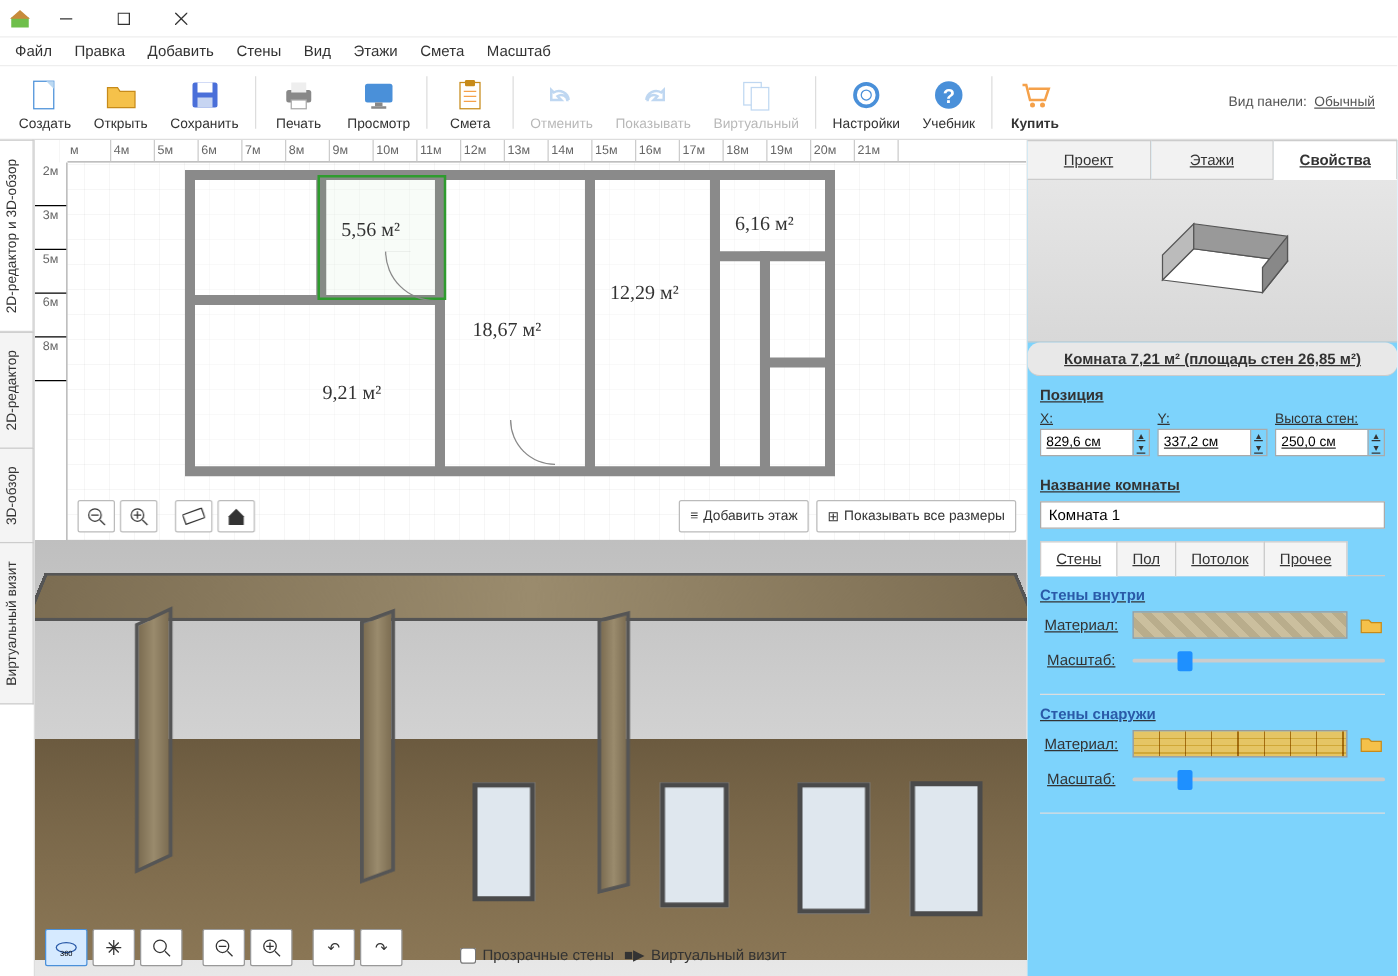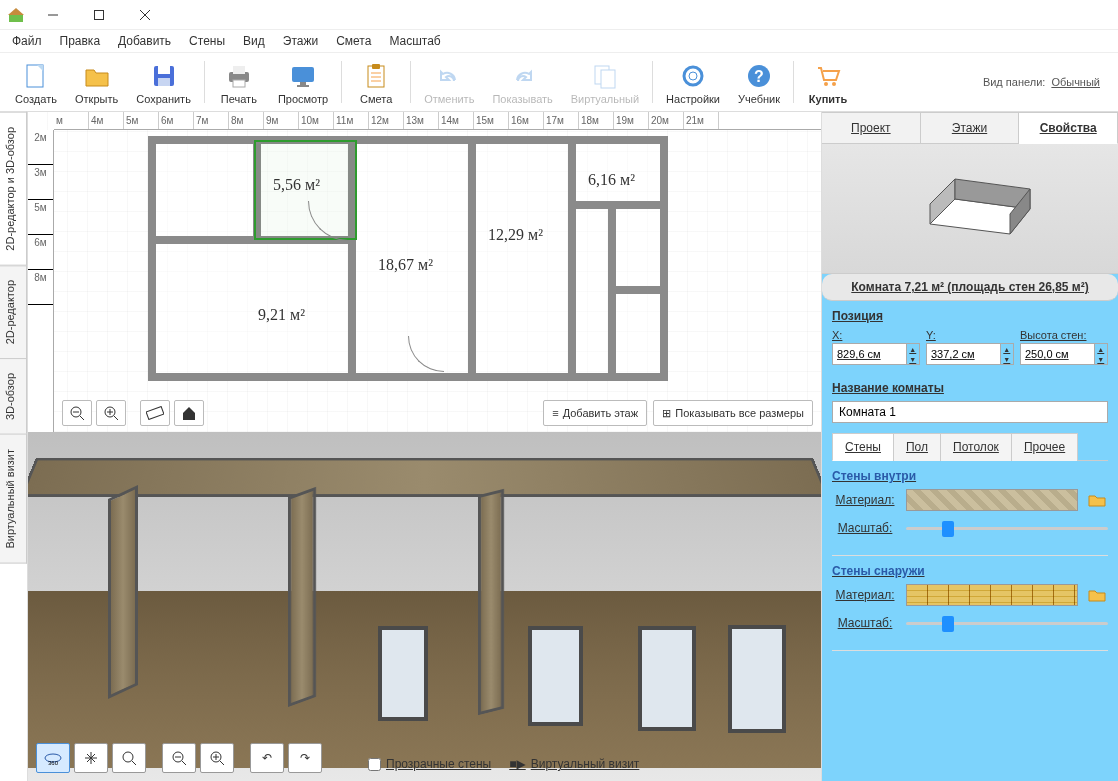--- a/index.html
+++ b/index.html
@@ -49,21 +49,21 @@
 .plan-actions { position: absolute; bottom: 6px; right: 8px; display: flex; gap: 6px; z-index: 6; }
 .plan-actions .pa { height: 26px; border: 1px solid #bbb; background: #fff; display: flex; align-items: center; padding: 0 8px; gap: 4px; border-radius: 2px; font-size: 11px; }
 
 .view3d { flex: 1; position: relative; background: linear-gradient(#bfbfbf, #e8e8e8); overflow: hidden; }
 .view3d .floor { position: absolute; left: -60px; right: -60px; bottom: -30px; height: 220px; background: linear-gradient(#6b5a3f, #8a7655); transform: perspective(600px) rotateX(56deg); transform-origin: top center; }
 .view3d .wall3d { position: absolute; background: linear-gradient(90deg,#7c6d52,#9a8b6d,#7c6d52); border: 3px solid #555; }
 .view3d .window { position: absolute; background: #dfe7ee; border: 4px solid #4a4a4a; }
 .view3d-tools { position: absolute; bottom: 8px; left: 8px; display: flex; gap: 4px; }
 .view3d-tools .vt { width: 34px; height: 30px; border: 1px solid #999; background: #fff; display: flex; align-items: center; justify-content: center; border-radius: 2px; }
 .view3d-tools .vt.active { background: #d6eaff; border-color: #4a90d9; }
-.view3d-right { position: absolute; bottom: 10px; left: 340px; display: flex; gap: 18px; align-items: flex-end; font-size: 12px; text-decoration: underline; }
+.view3d-right { position: absolute; bottom: 10px; left: 340px; display: flex; gap: 8px; align-items: flex-end; font-size: 12px; }
 .view3d-right label { display: flex; align-items: center; gap: 5px; }
 .watermark { position: absolute; bottom: 6px; right: 8px; font-weight: bold; font-style: italic; color: #2a5aa8; font-size: 18px; text-shadow: 1px 1px 0 #fff; letter-spacing: 0; }
 
 .rightpanel { width: 296px; background: #7dd3fc; display: flex; flex-direction: column; font-size: 12px; text-decoration: underline; }
 .rtabs { display: flex; height: 32px; }
 .rtab { flex: 1; display: flex; align-items: center; justify-content: center; border: 1px solid #ccc; border-left: none; background: #f2f2f2; font-size: 12px; cursor: default; }
 .rtab.active { background: #fff; border-bottom-color: #fff; font-weight: 600; }
 .props { padding: 0; overflow: auto; flex: 1; }
 .preview3d { height: 130px; background: linear-gradient(#e6e6e6,#d8d8d8); display: flex; align-items: center; justify-content: center; border-bottom: 1px solid #ccc; }
 .room-title { background: #e8e8e8; padding: 6px 8px; text-align: center; font-weight: 600; border-bottom: 1px solid #ccc; border-radius: 10px; }

